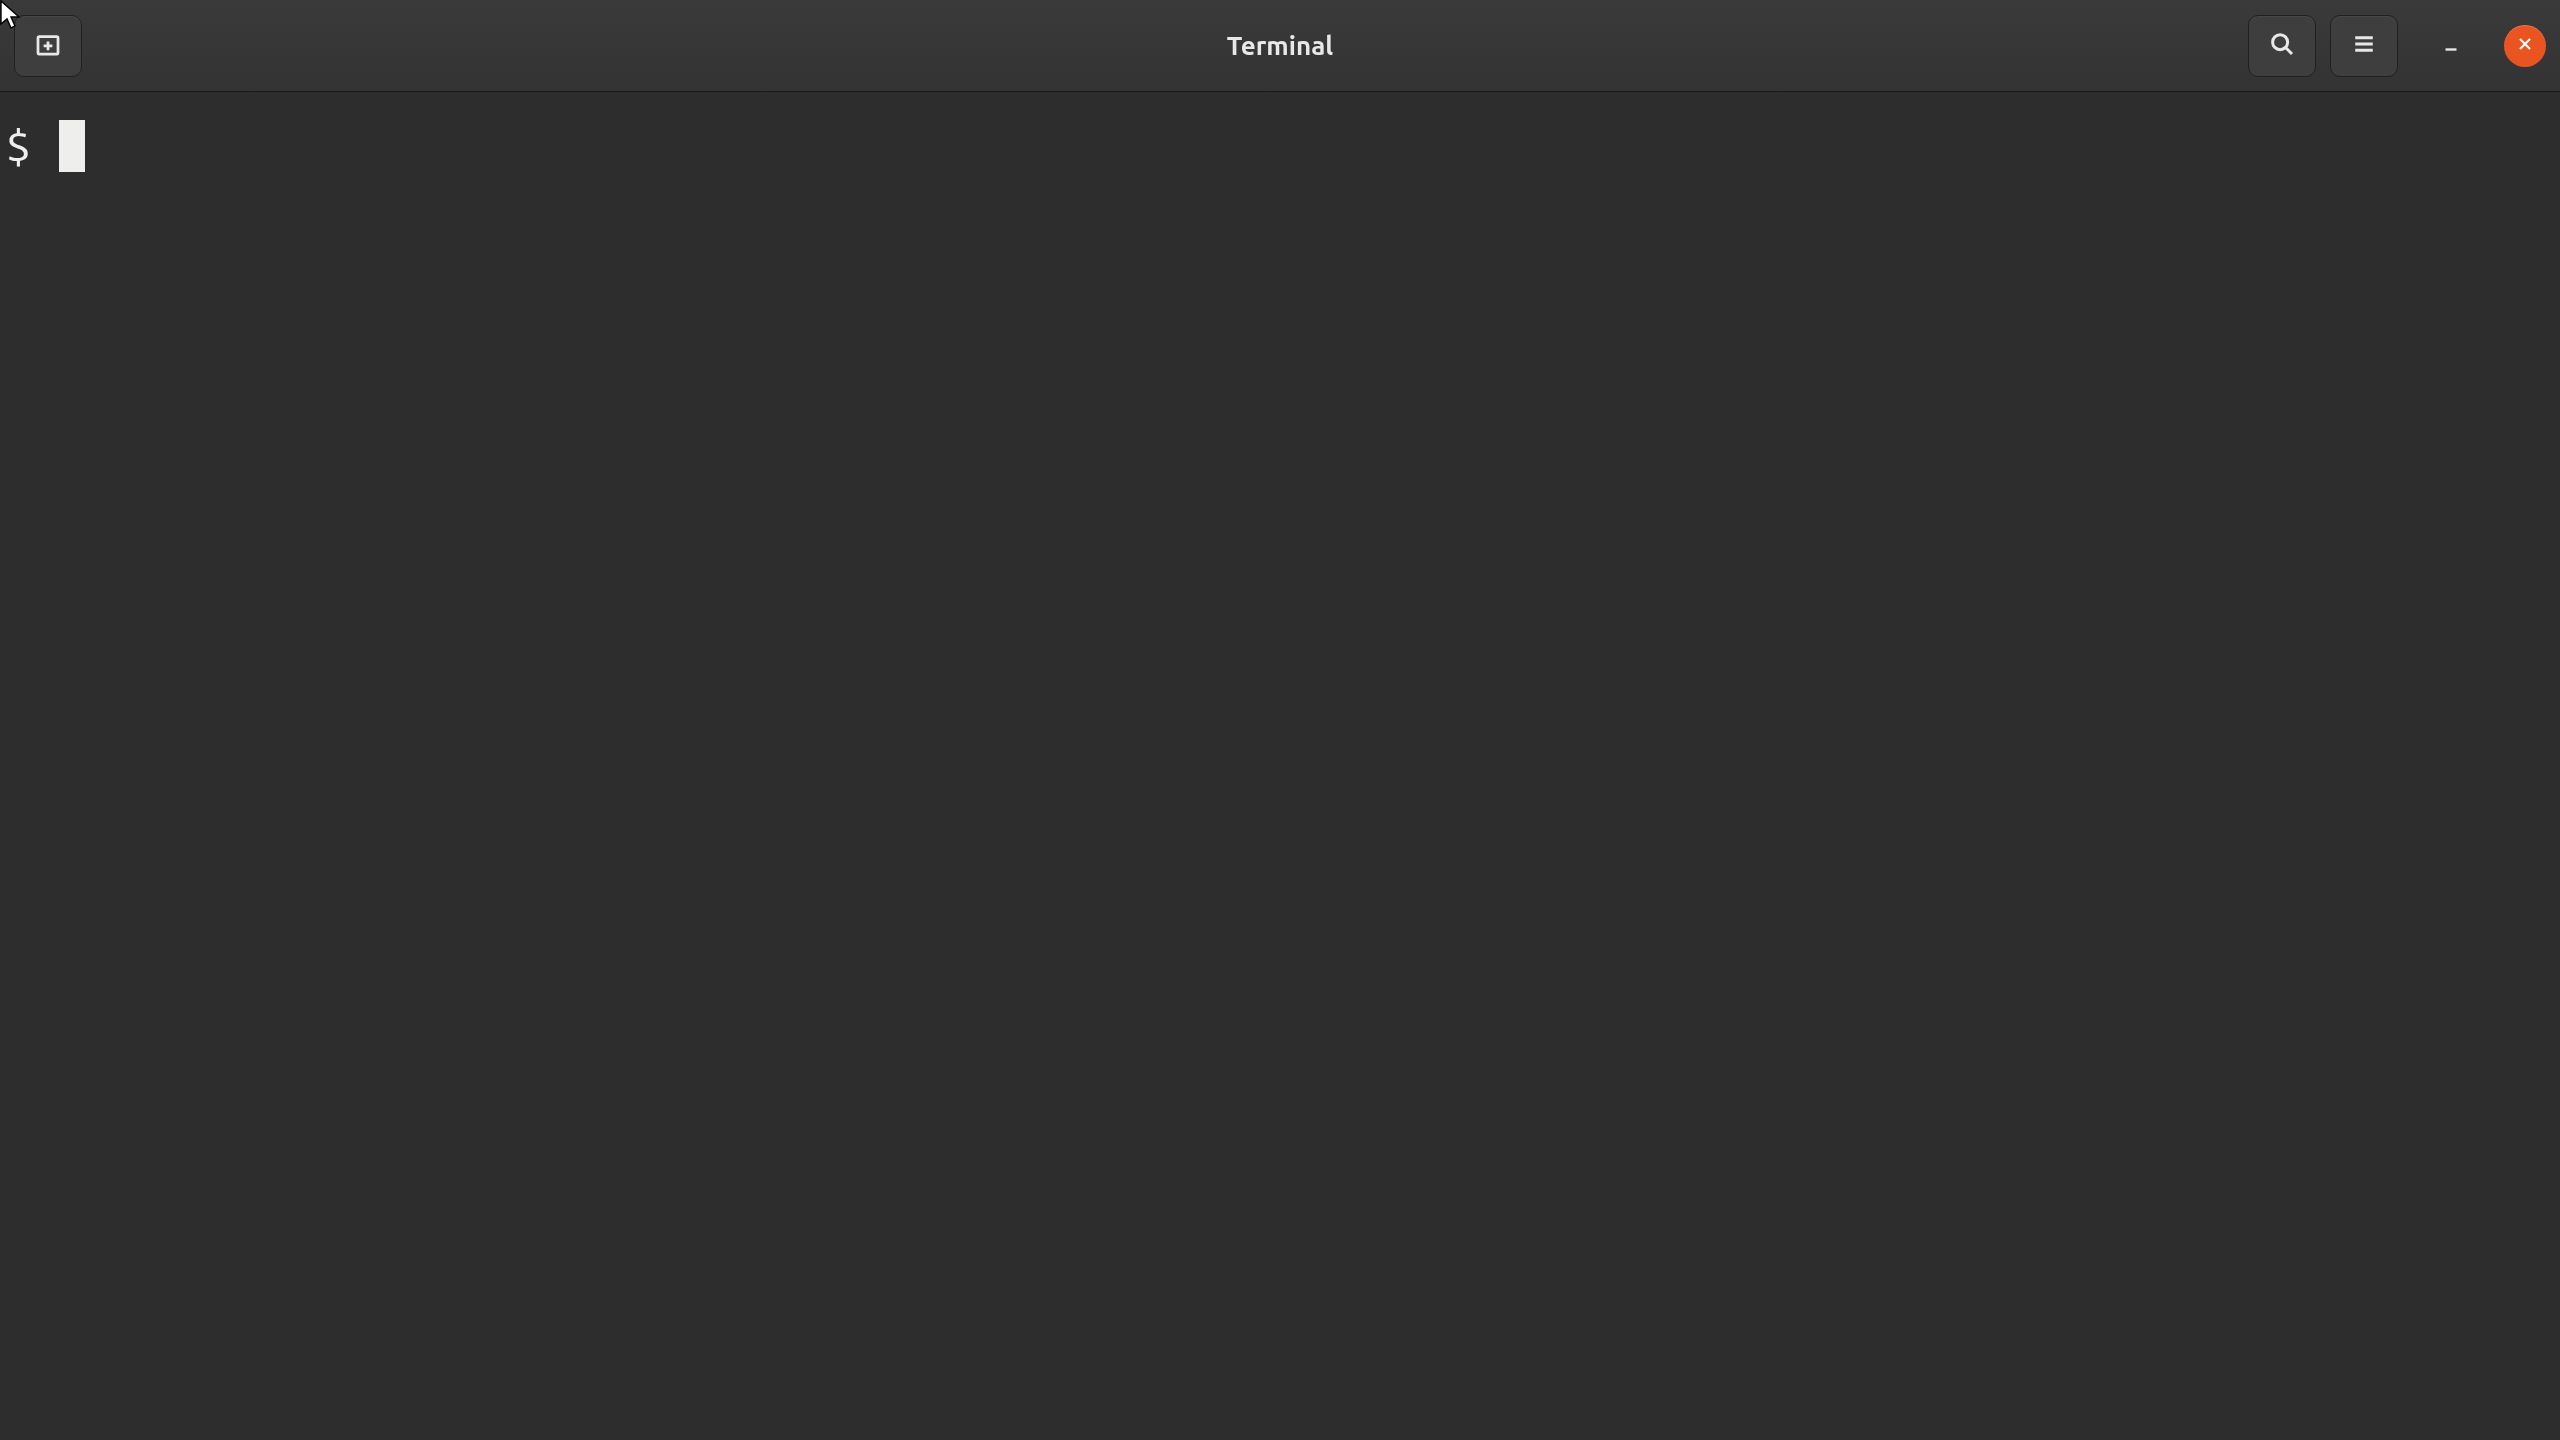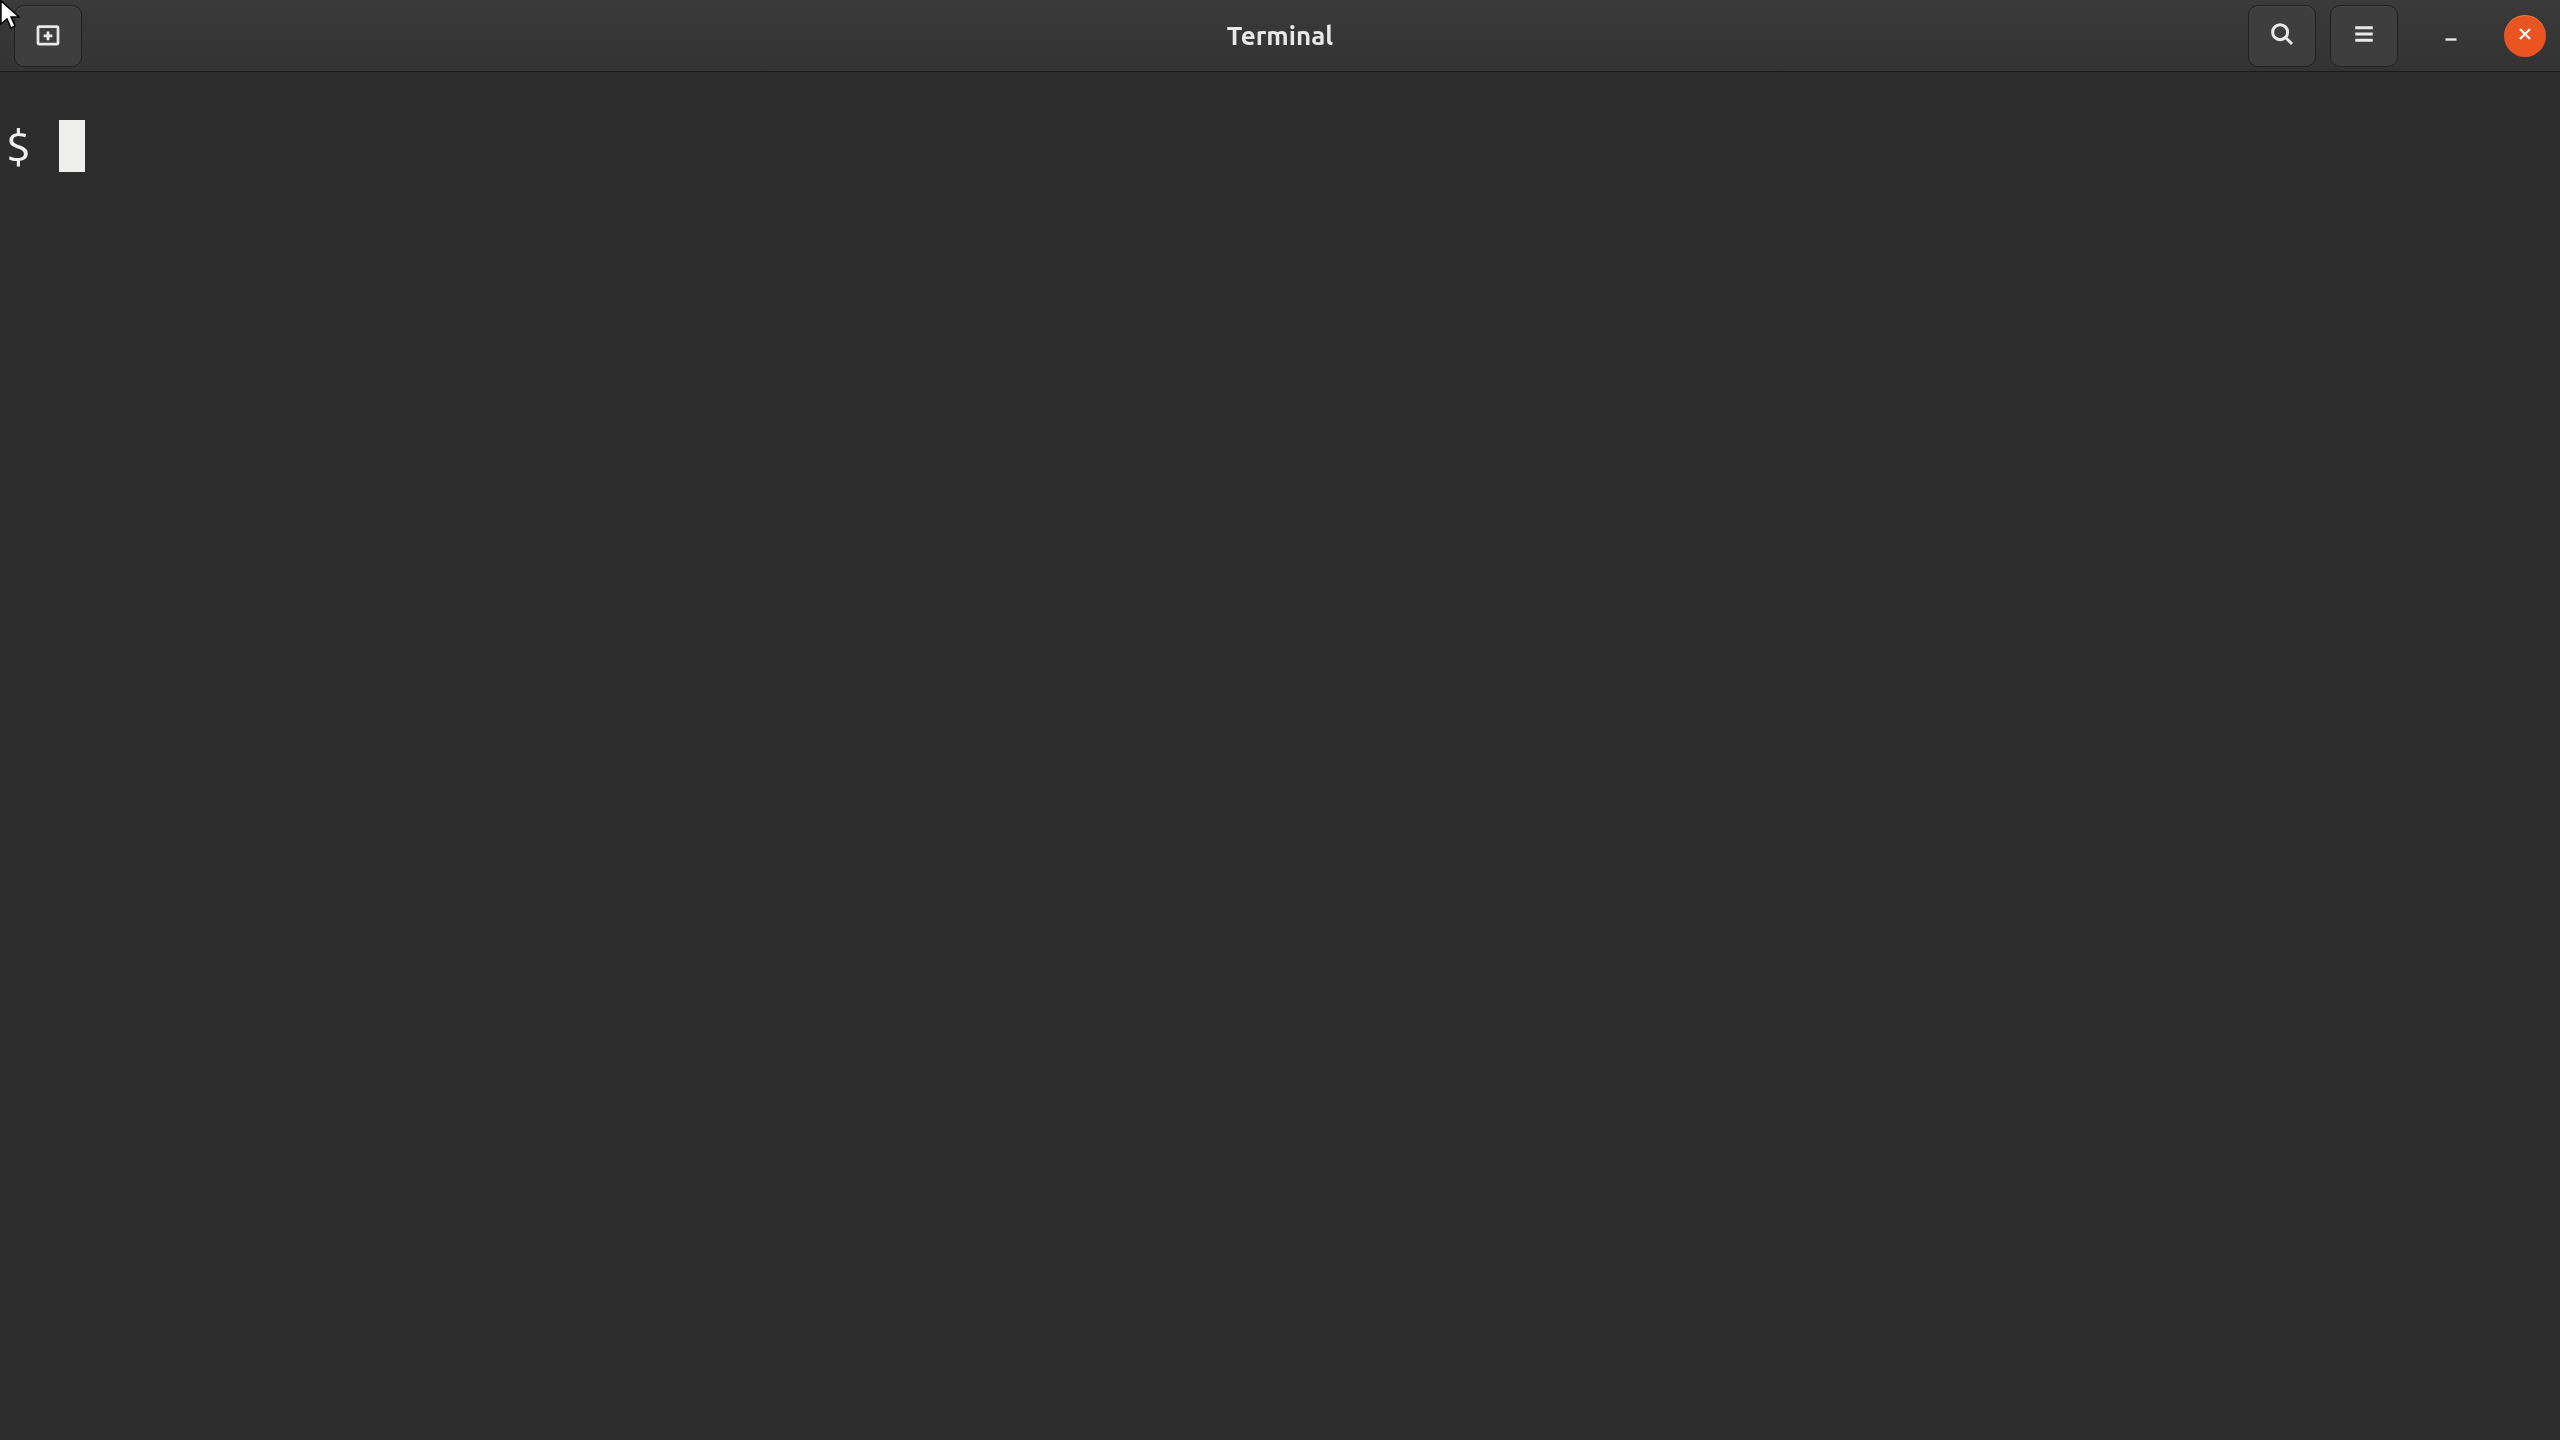--- a/index.html
+++ b/index.html
@@ -9,21 +9,21 @@
     }
     body {
       width: 2560px;
       height: 1440px;
       background: #2d2d2d;
       font-family: "Ubuntu", "Cantarell", sans-serif;
       overflow: hidden;
       position: relative;
     }
     .titlebar {
-      height: 72px;
+      height: 92px;
       background: linear-gradient(to bottom, #3a3a3a, #333333);
       border-bottom: 1px solid #1a1a1a;
       display: flex;
       align-items: center;
       padding: 0 14px;
       position: relative;
       text-align: center;
     }
     .titlebar-left {
       display: flex;

